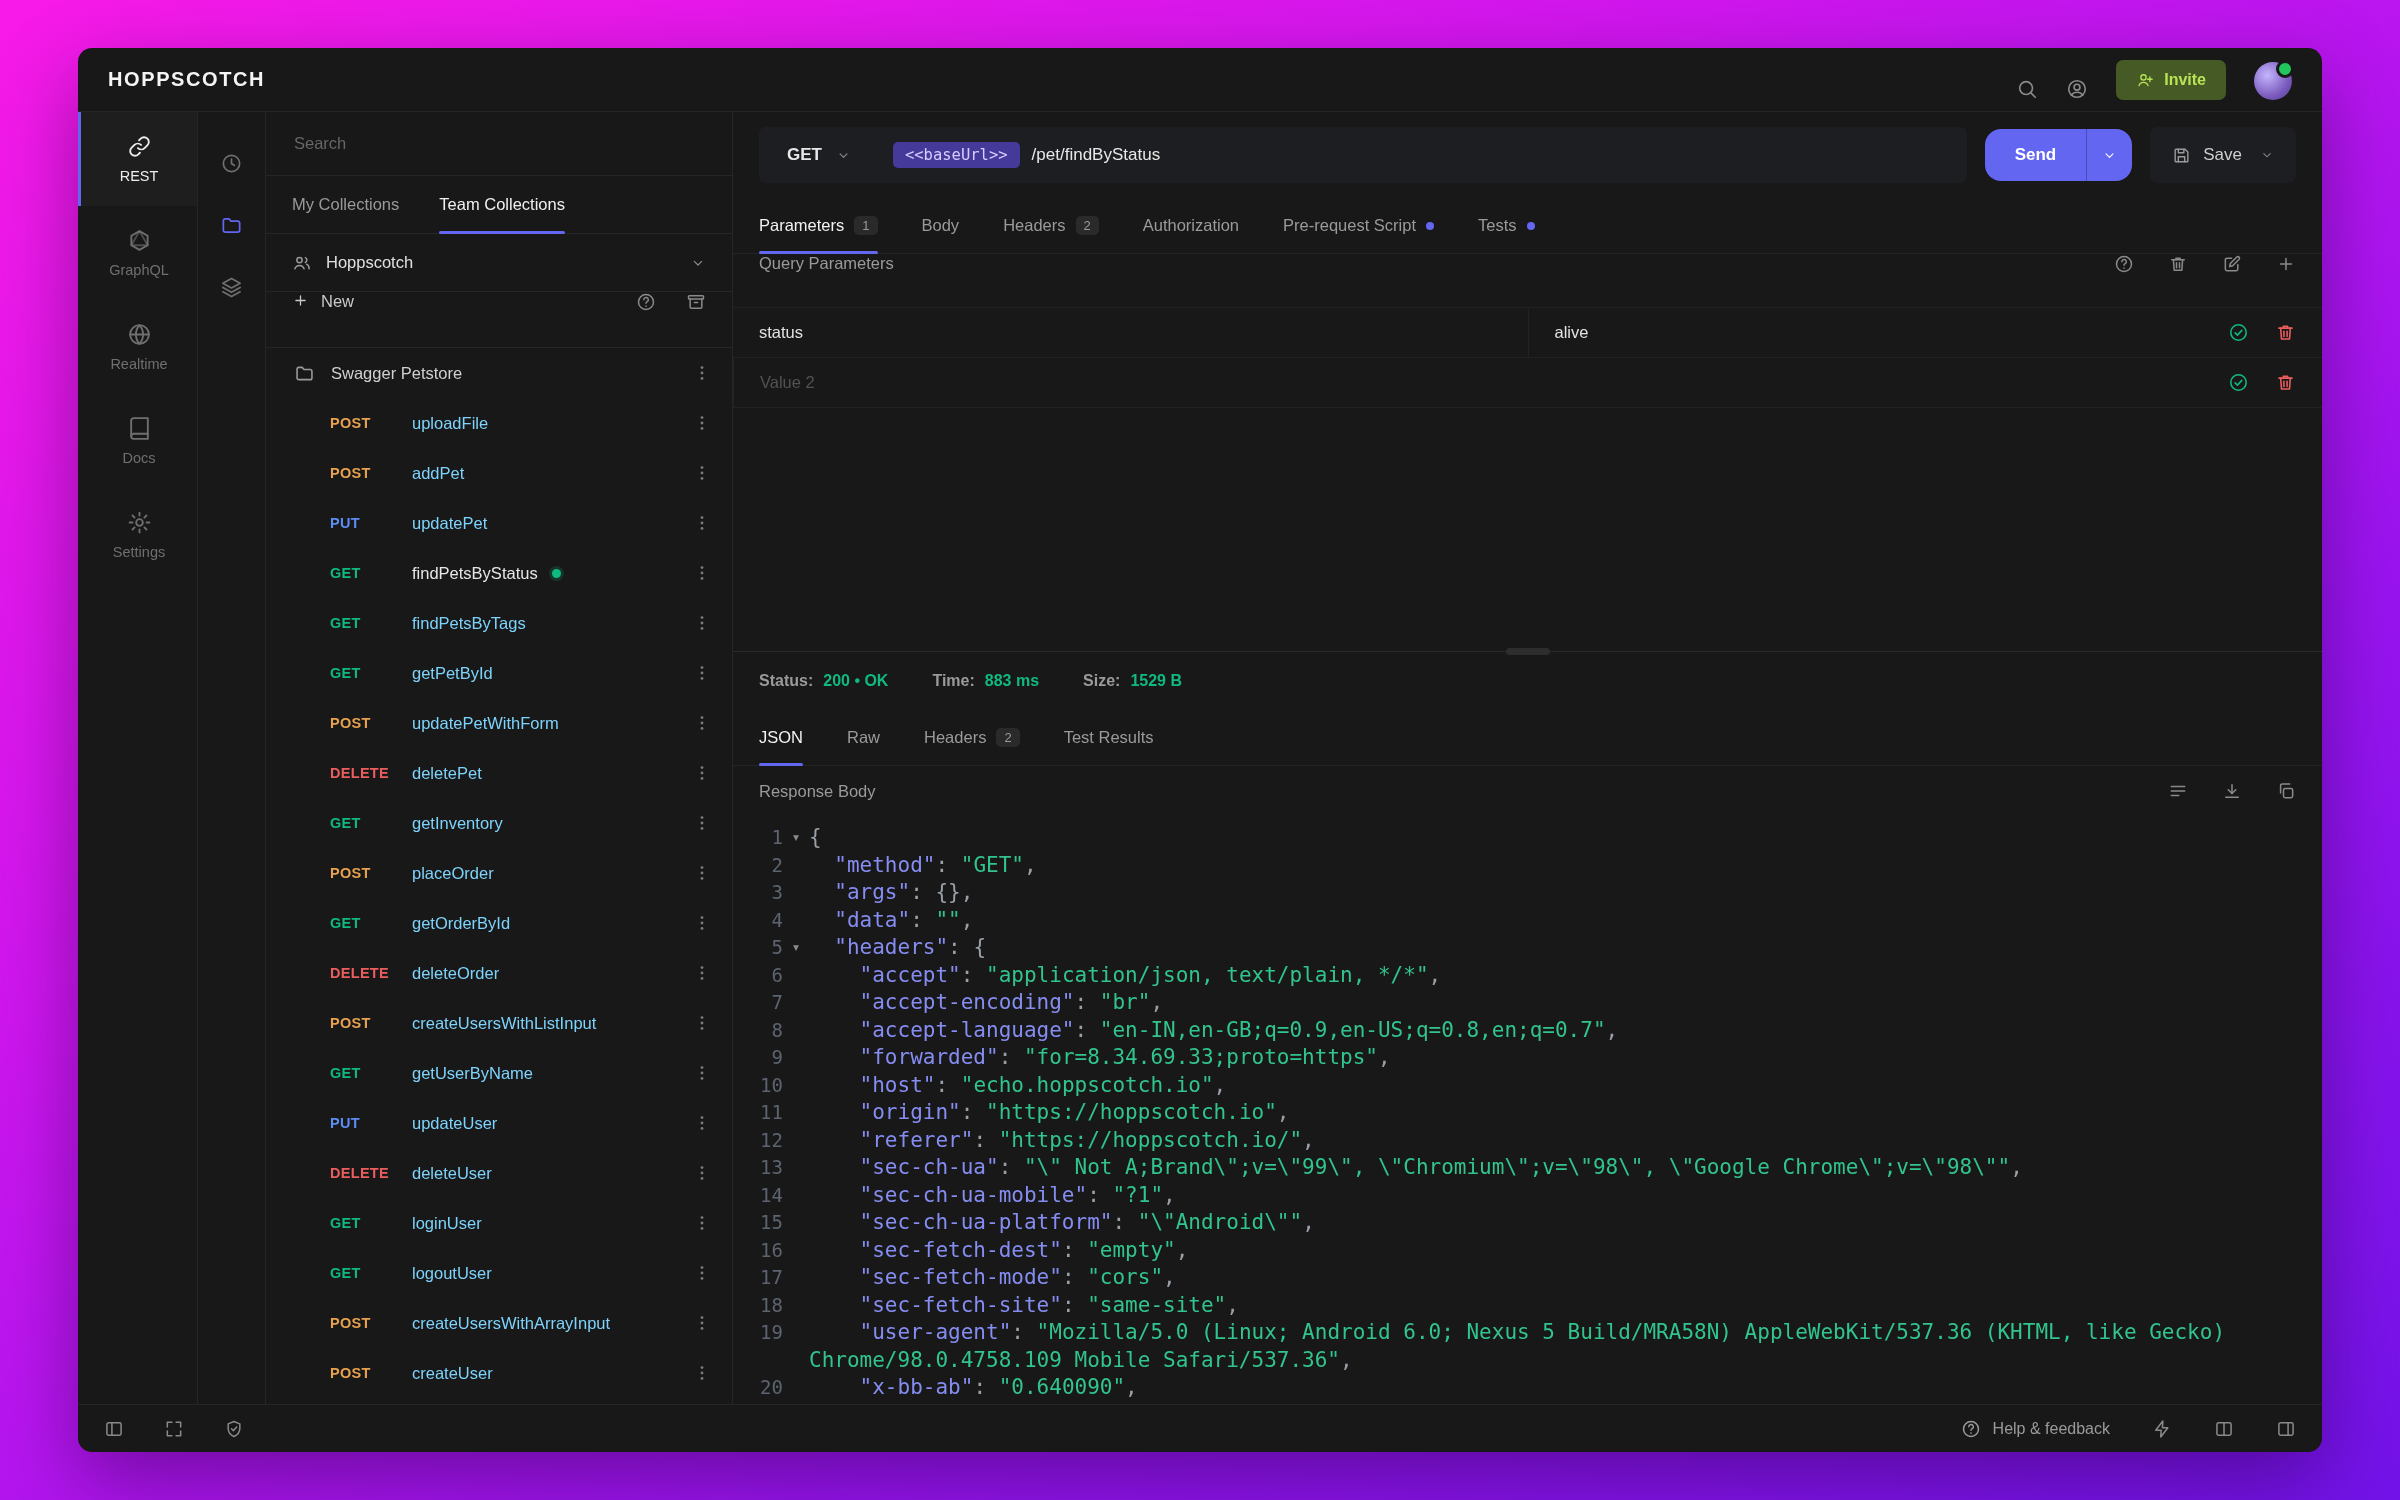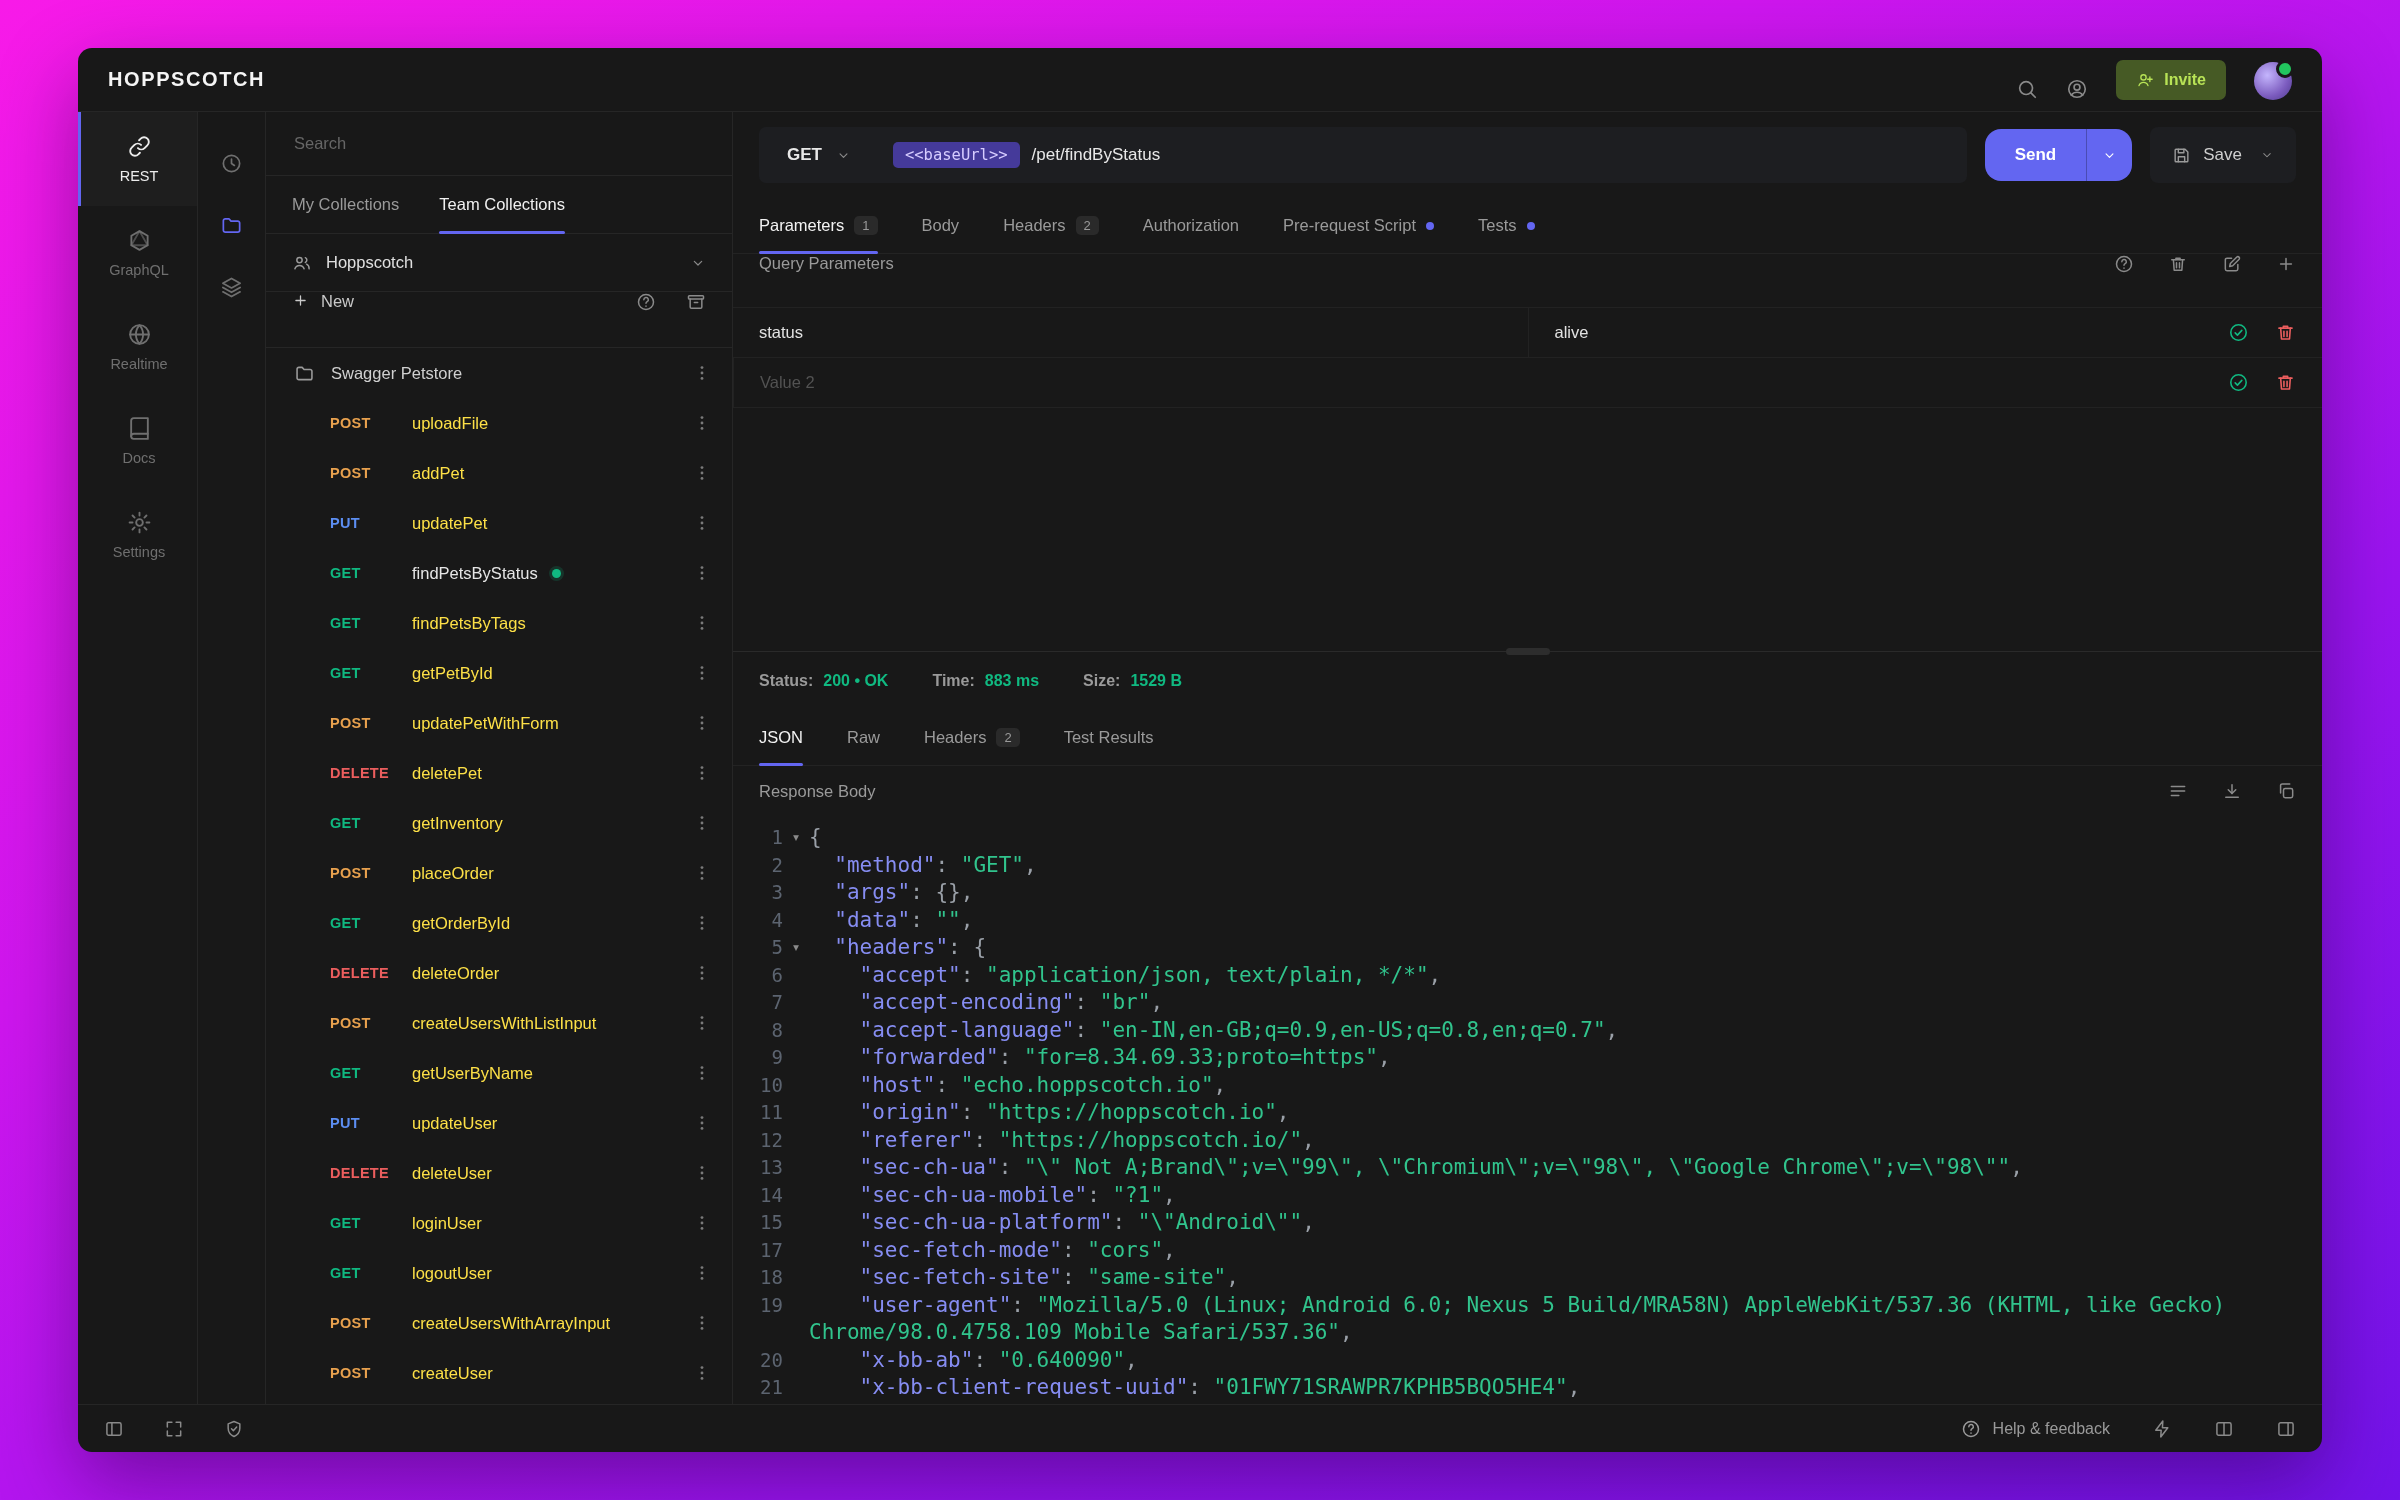--- a/index.html
+++ b/index.html
@@ -61,21 +61,21 @@
     color:#c9c9c9;font-size:16.5px}
   .new-row .n-plus{width:17px;height:17px;color:#c9c9c9}
   .new-row .nr-icons{margin-left:auto;display:flex;gap:30px}
   .new-row .nr-icons .icon{width:20px;height:20px;color:#8a8a8a;cursor:pointer}
   .tree{flex:1;min-height:0;overflow:hidden;display:flex;flex-direction:column}
   .tree-row{flex:0 0 50px;display:flex;align-items:center;padding:0 20px 0 28px;cursor:pointer}
   .t-icon{width:21px;height:21px;color:#9a9a9a;margin-right:16px}
   .folder-name{font-size:16.5px;color:#d0d0d0}
   .req-row{padding-left:64px}
   .req-method{width:82px;font-size:14.5px;font-weight:700;letter-spacing:.3px}
-  .req-name{font-size:16.5px;color:#fde047}
+  .req-name{font-size:16.5px;color:#7dd3fc}
   .tree-row.active .req-name{color:#e6e6e6}
   .live-dot{width:9px;height:9px;border-radius:50%;background:var(--success);margin-left:14px;
     box-shadow:0 0 0 3px rgba(16,185,129,.18)}
   .kebab{width:20px;height:20px;color:#7a7a7a;margin-left:auto;cursor:pointer}
 
   
   .main{flex:1;display:flex;flex-direction:column;min-width:0;min-height:0}
   .reqbar{flex:0 0 86px;display:flex;align-items:center;gap:18px;padding:0 26px}
   .urlbox{flex:1;height:56px;background:#1d1e21;border-radius:7px;display:flex;align-items:center;min-width:0}
   .method{display:flex;align-items:center;gap:14px;padding:0 28px;font-size:17px;font-weight:600;color:#e8e8e8;cursor:pointer}
@@ -870,20 +870,27 @@
                 <span class="fold"></span>
               </span>
               <span class="cl-content"><span class="tk-w">    </span><span class="tk-k">"sec-ch-ua-mobile"</span><span class="tk-p">: </span><span class="tk-s">"?1"</span><span class="tk-p">,</span></span>
             </div>
             <div class="code-line">
               <span class="gut">
                 <span class="ln">15</span>
                 <span class="fold"></span>
               </span>
               <span class="cl-content"><span class="tk-w">    </span><span class="tk-k">"sec-ch-ua-platform"</span><span class="tk-p">: </span><span class="tk-s">"\"Android\""</span><span class="tk-p">,</span></span>
+            </div>
+            <div class="code-line">
+              <span class="gut">
+                <span class="ln">16</span>
+                <span class="fold"></span>
+              </span>
+              <span class="cl-content"><span class="tk-w">    </span><span class="tk-k">"sec-fetch-dest"</span><span class="tk-p">: </span><span class="tk-s">"empty"</span><span class="tk-p">,</span></span>
             </div>
             <div class="code-line">
               <span class="gut">
                 <span class="ln">17</span>
                 <span class="fold"></span>
               </span>
               <span class="cl-content"><span class="tk-w">    </span><span class="tk-k">"sec-fetch-mode"</span><span class="tk-p">: </span><span class="tk-s">"cors"</span><span class="tk-p">,</span></span>
             </div>
             <div class="code-line">
               <span class="gut">

